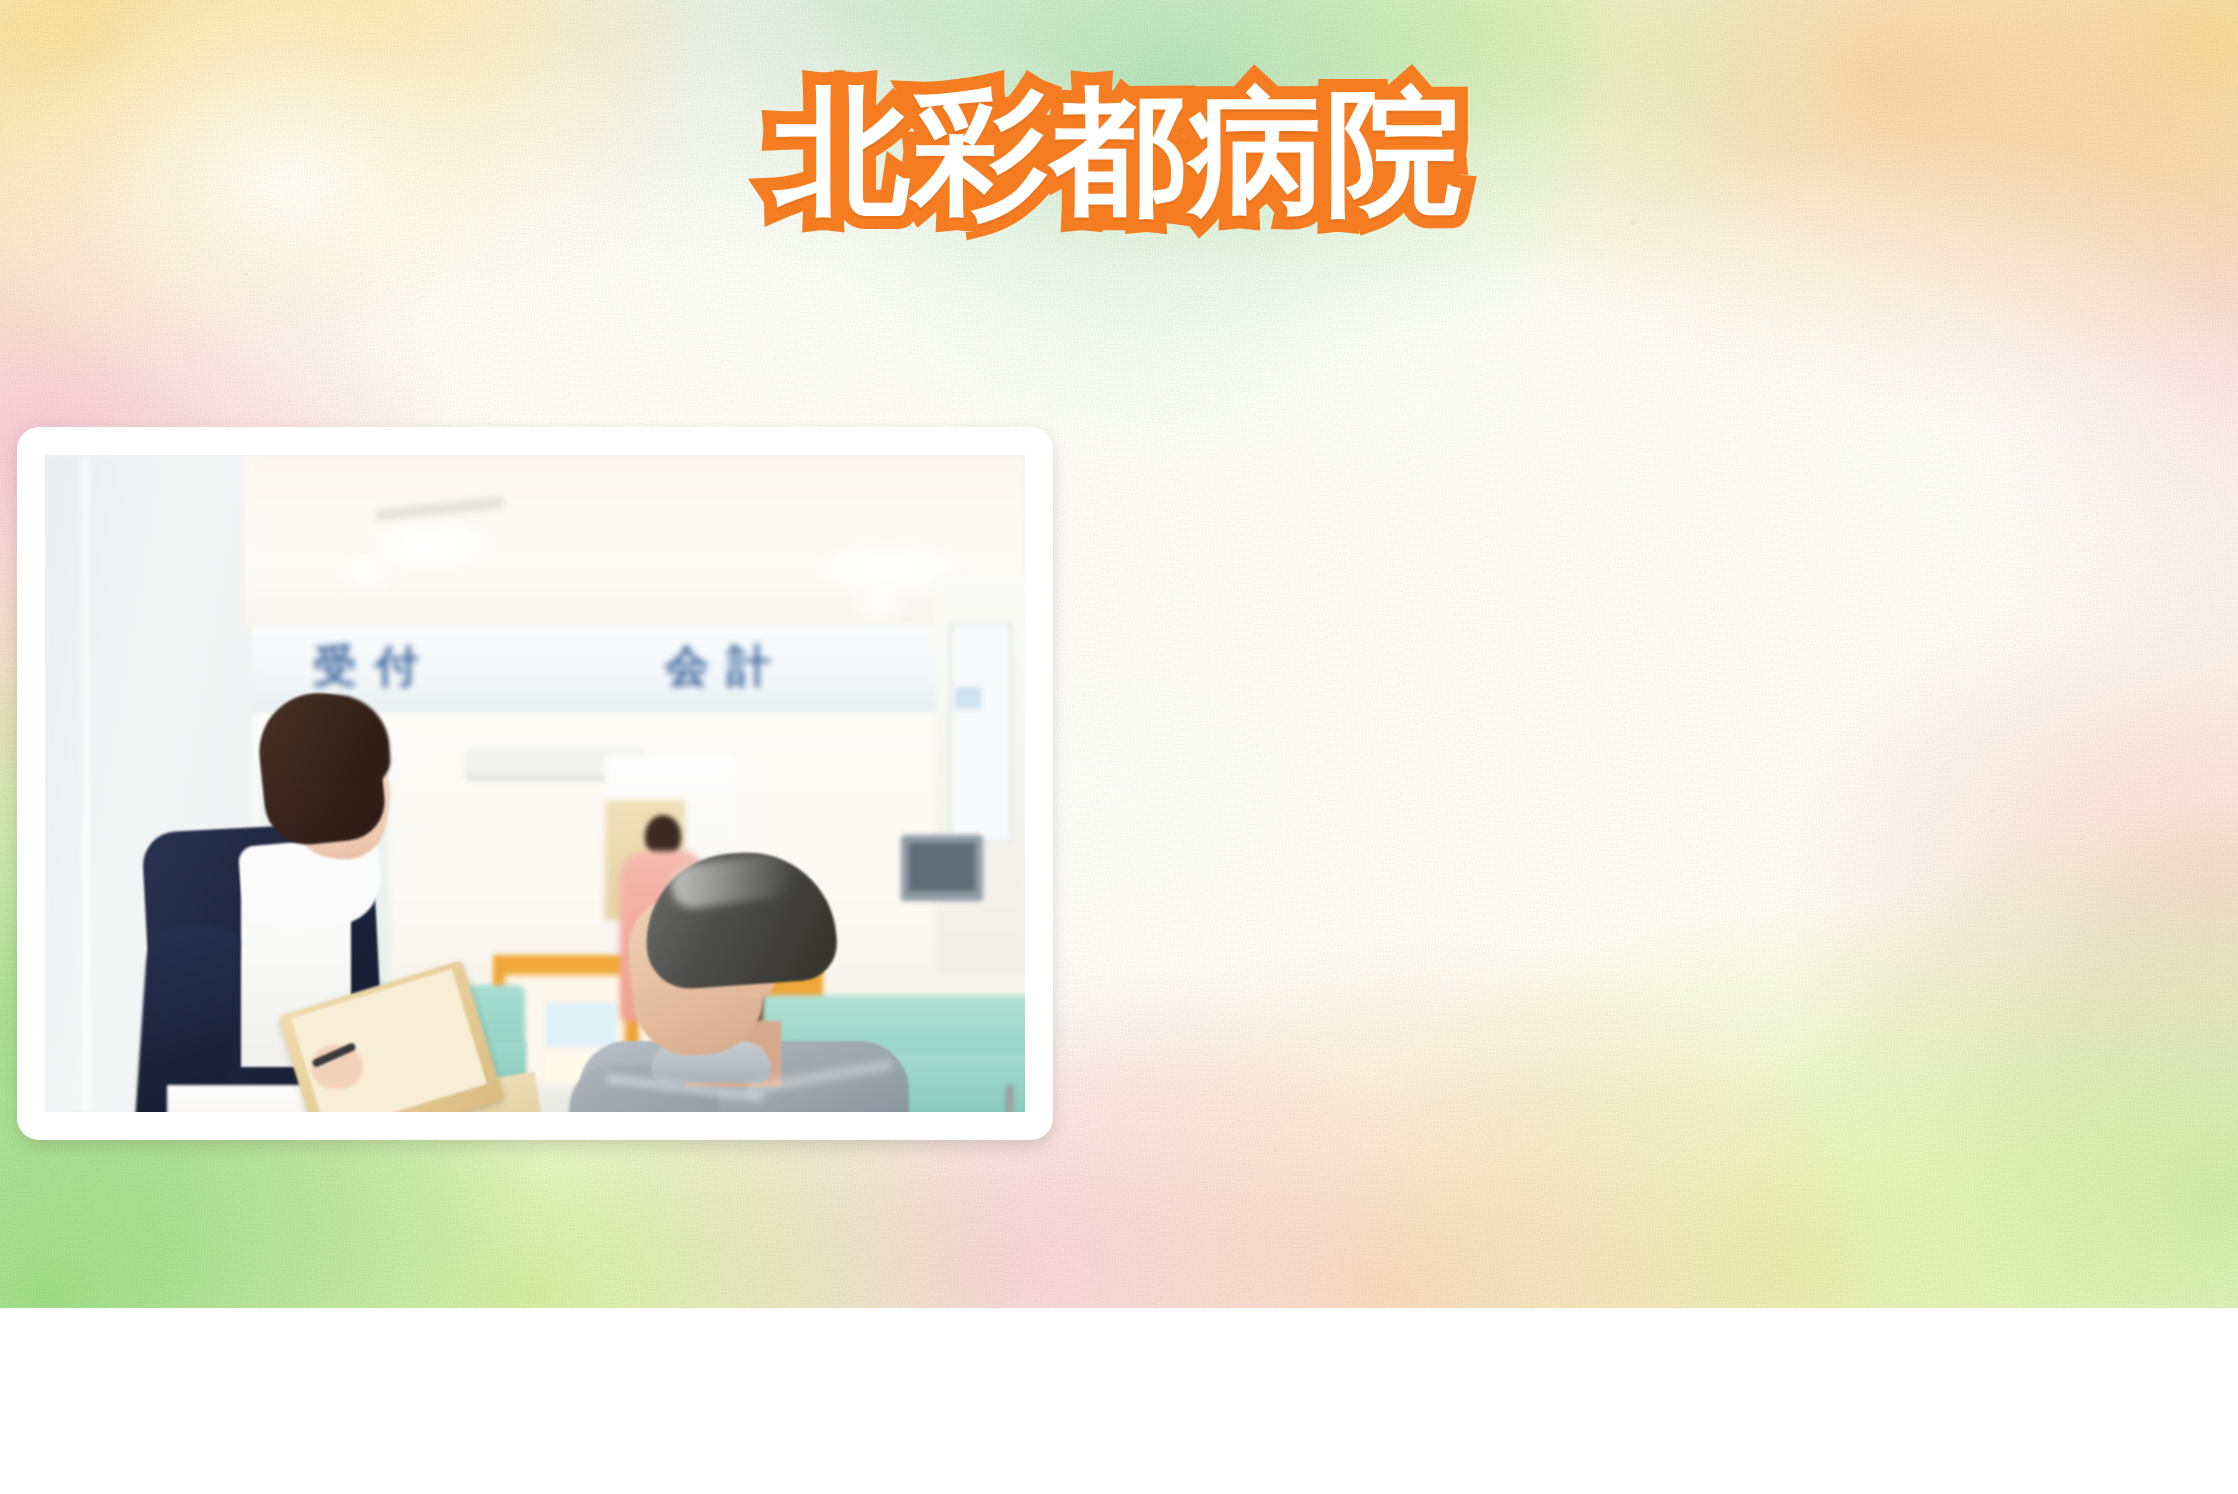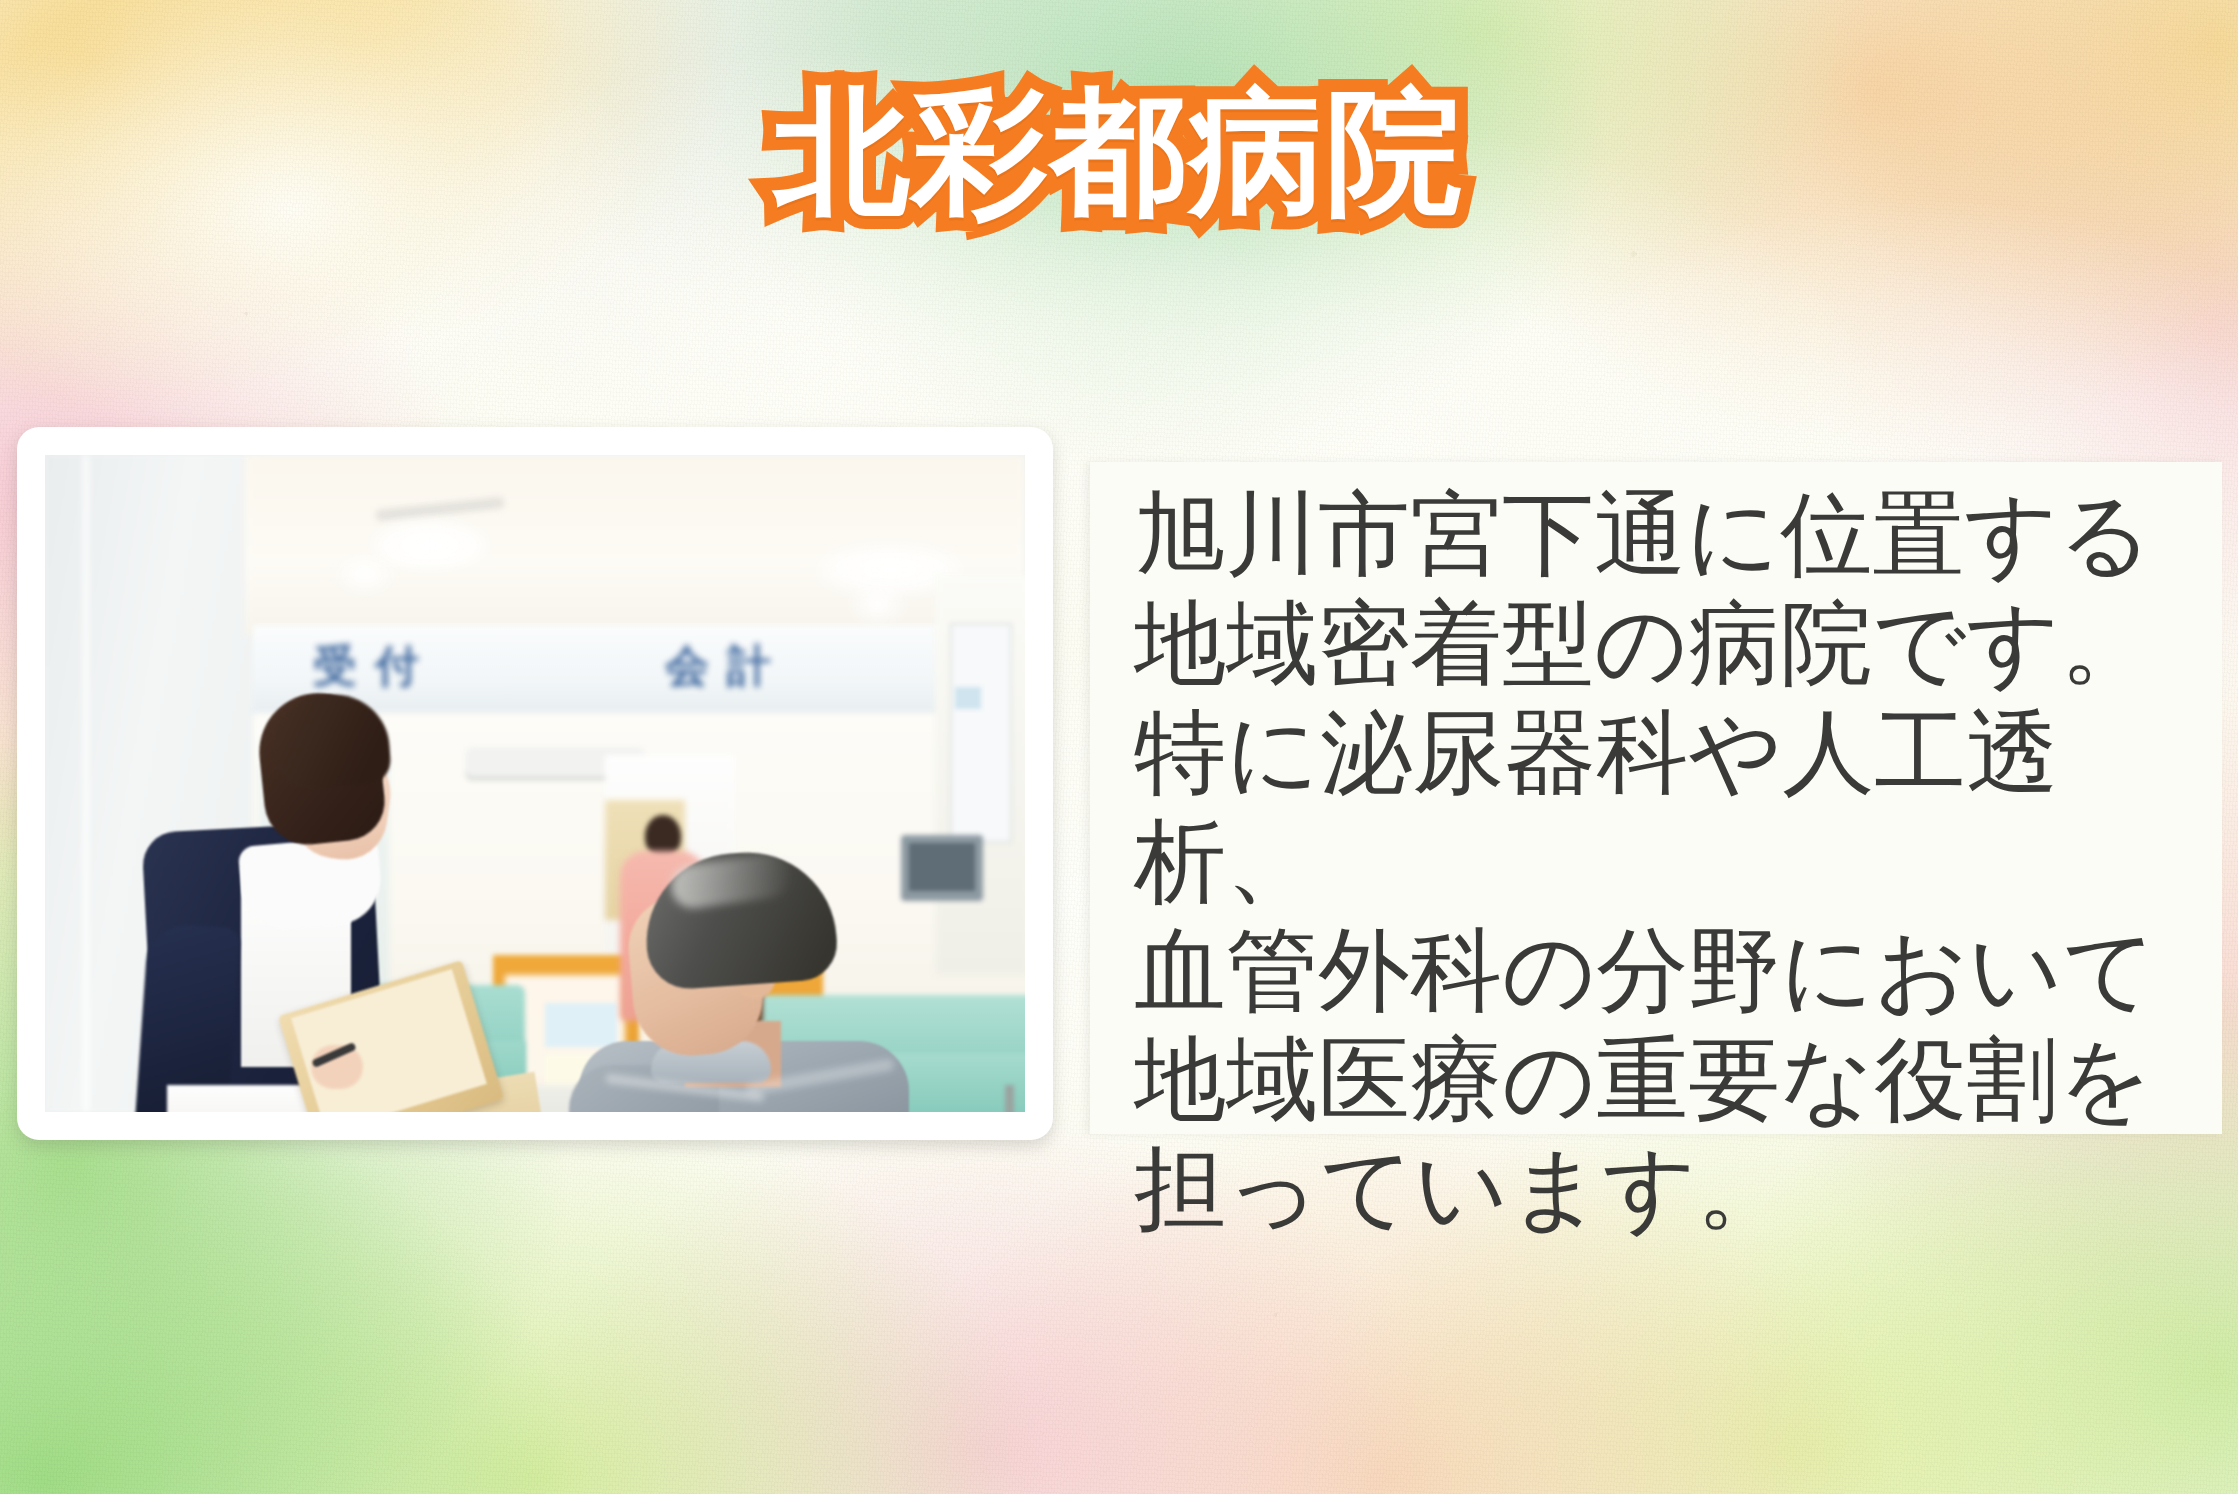--- a/index.html
+++ b/index.html
@@ -10,21 +10,21 @@
   body {
     width: 2238px;
     height: 1494px;
     overflow: hidden;
     font-family: "Liberation Sans", "DejaVu Sans", sans-serif;
   }
 
   #slide {
     position: relative;
     width: 2238px;
-    height: 1494px;
+    height: 1308px;
     overflow: hidden;
     background: #fdfdf6;
   }
 
   
   .bg-layer {
     position: absolute;
     inset: 0;
     pointer-events: none;
   }
@@ -579,22 +579,14 @@
       <div class="ph mn-fold2"></div>
       <div class="ph mn-face"></div>
       <div class="ph mn-ear"></div>
       <div class="ph mn-hair"></div>
       <div class="ph mn-hair-sheen"></div>
 
       <div class="photo-blur"></div>
     </div>
   </div>
 
-  <div id="text-panel">
-    <div id="body-text">旭川市宮下通に位置する
-地域密着型の病院です。
-特に泌尿器科や人工透析、
-血管外科の分野において
-地域医療の重要な役割を
-担っています。</div>
-  </div>
 
 </div>
 
 </body></html>

